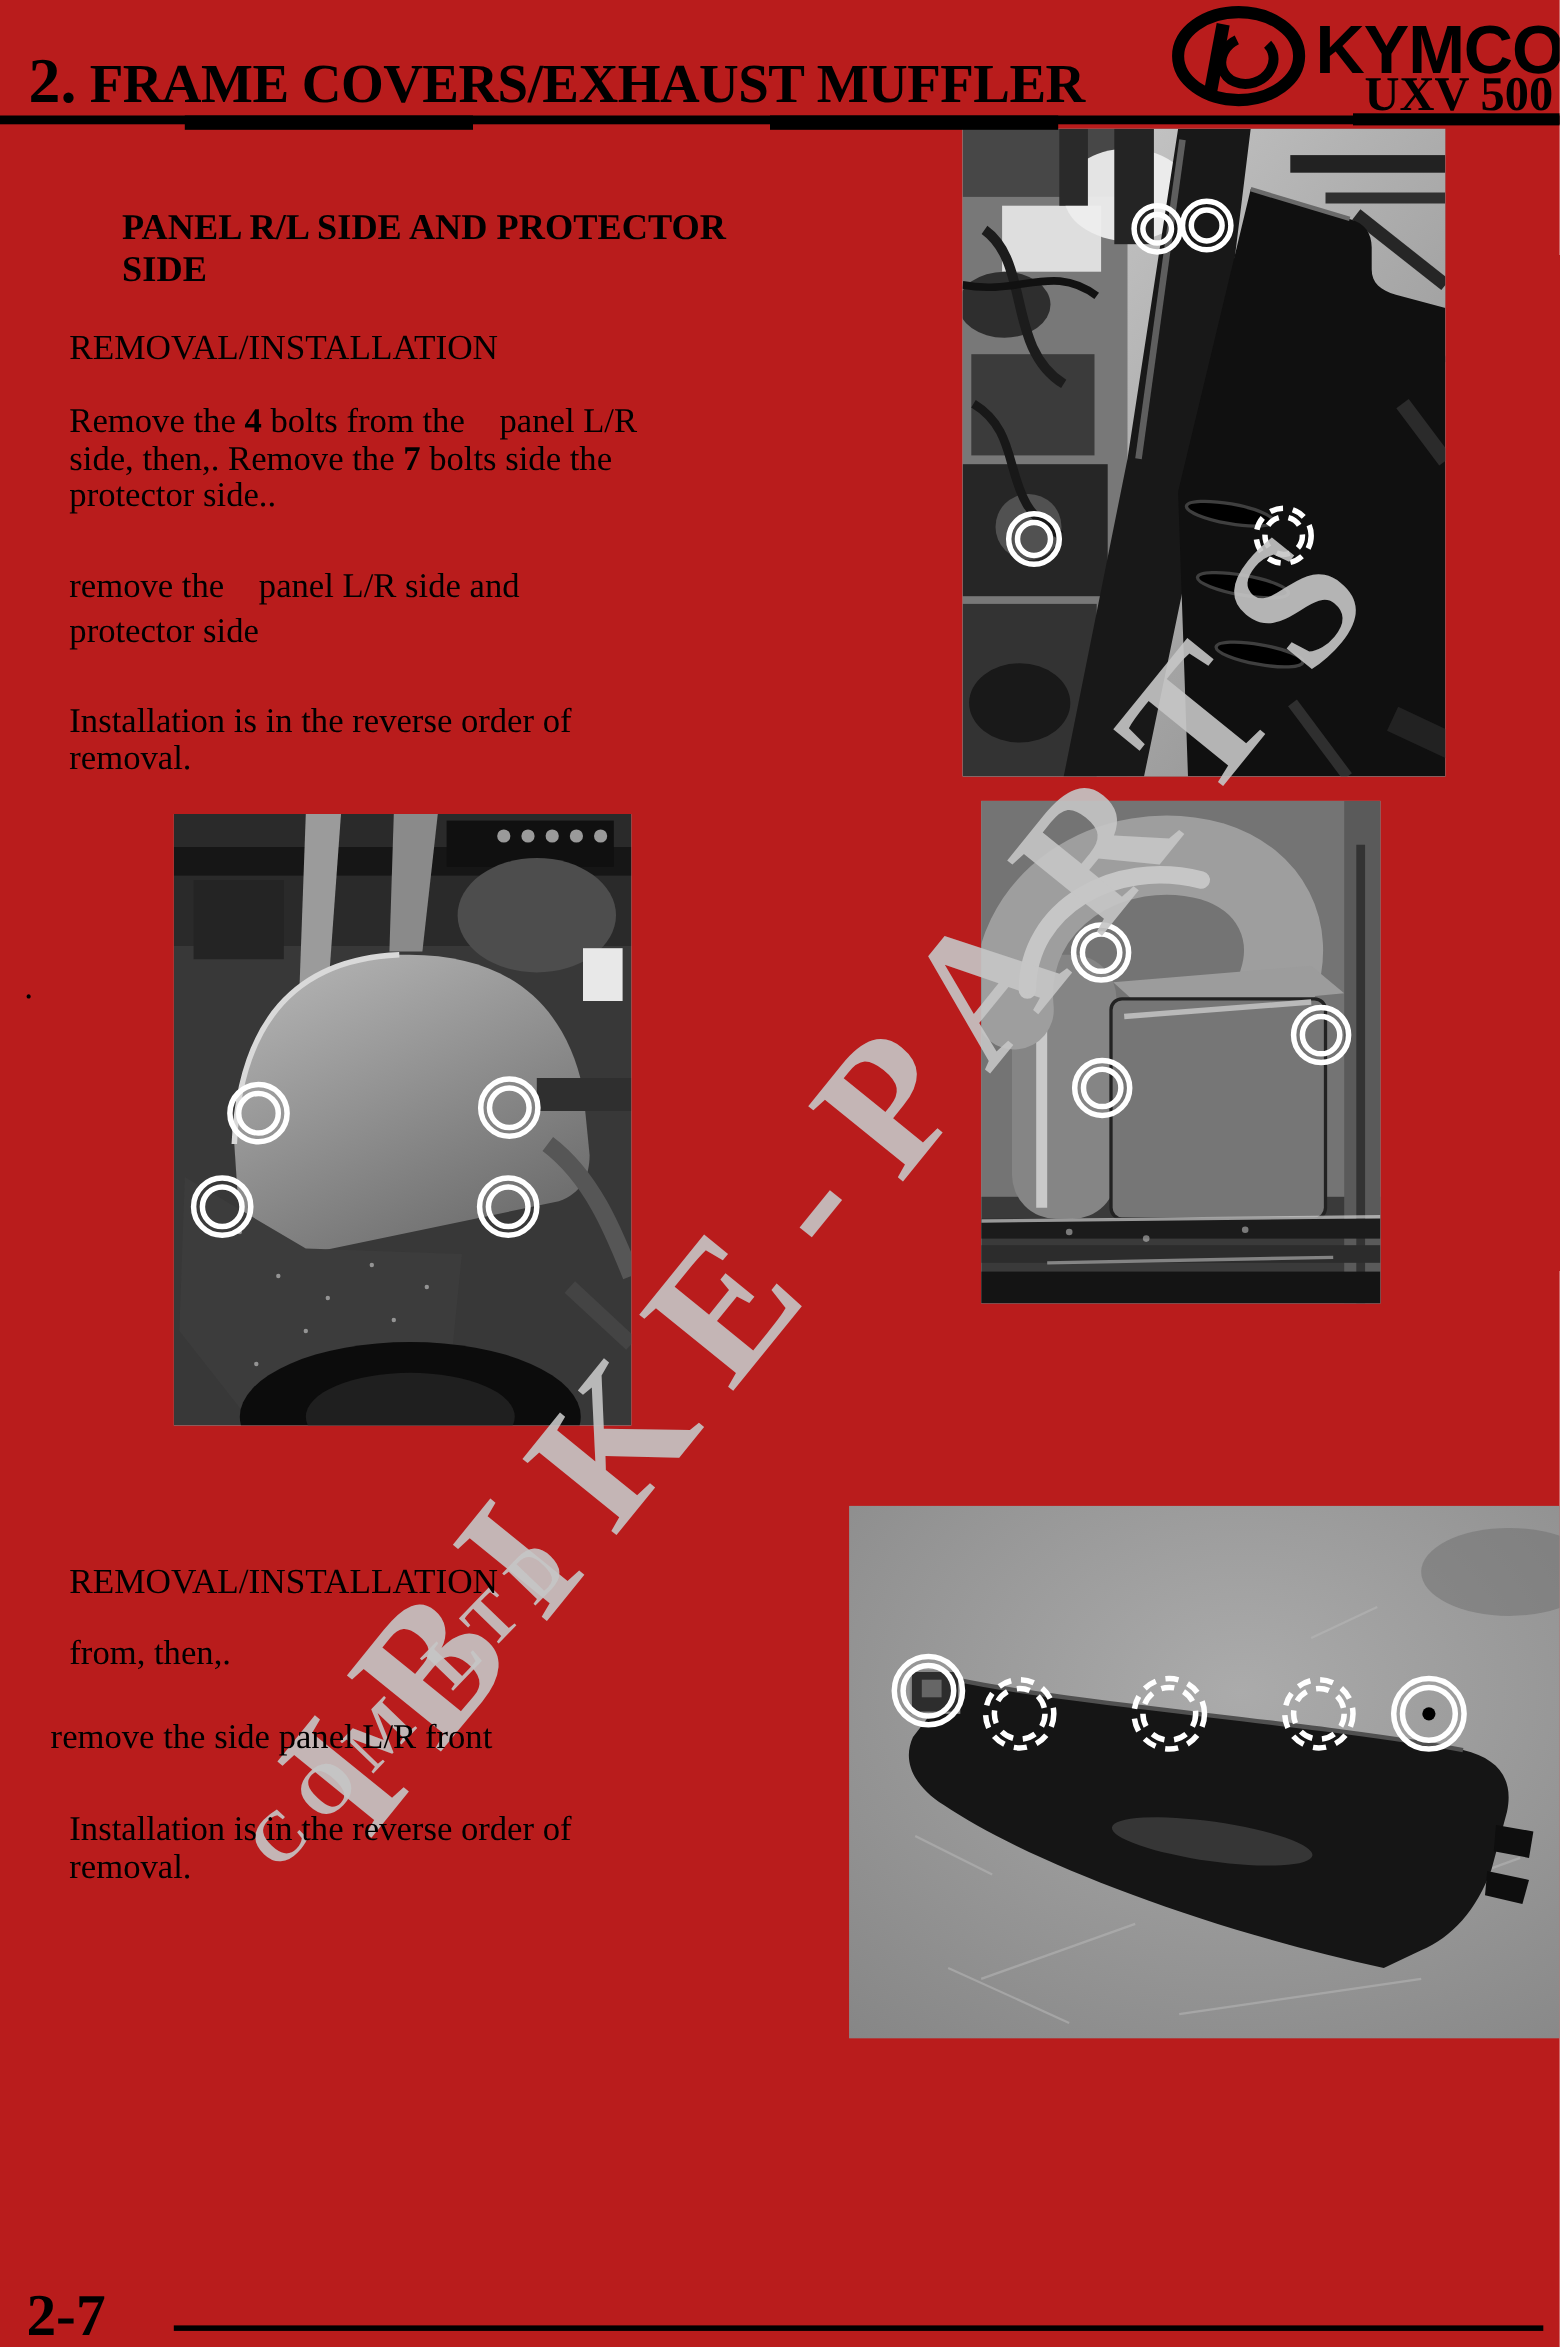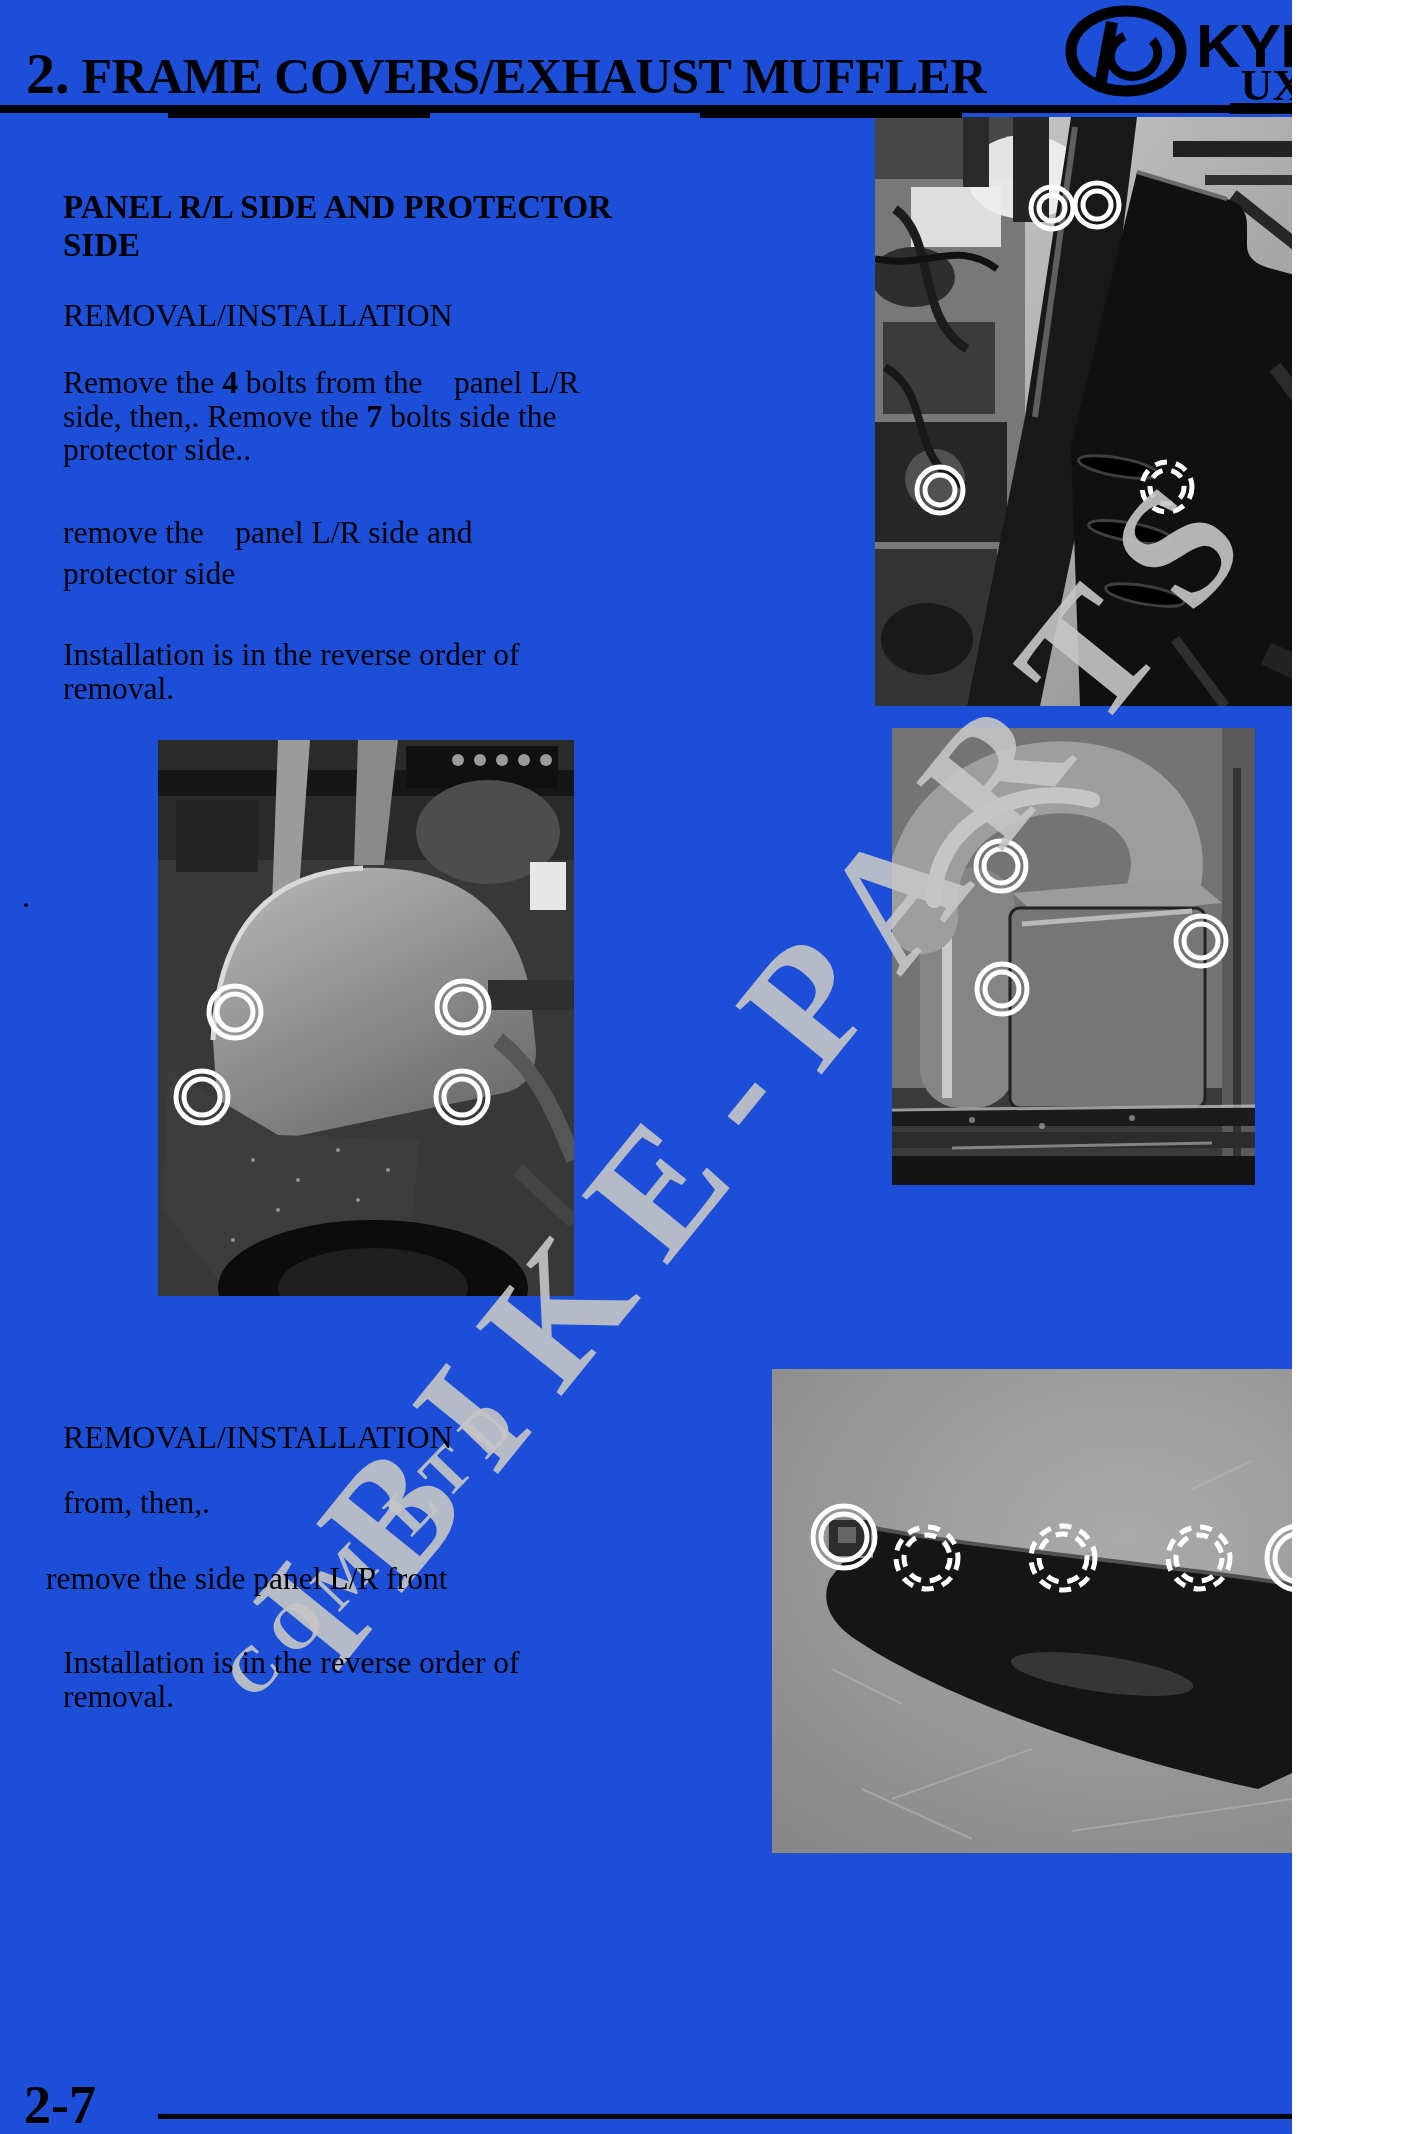--- a/index.html
+++ b/index.html
@@ -1,32 +1,32 @@
 <!DOCTYPE html>
 <html><head>
 <meta charset="utf-8">
 <style>
   html,body{margin:0;padding:0;background:#fff;}
-  .page{position:relative;width:1292px;height:2134px;background:#1d4ed8;
+  .page{position:relative;width:1418px;height:2134px;background:#b91c1c;
         font-family:"Liberation Serif",serif;color:#000;overflow:hidden;}
   .abs{position:absolute;}
 
   
   .h-title{left:26px;top:44px;font-weight:bold;white-space:nowrap;line-height:60px;z-index:3;}
   .h-chapter{font-size:58px;}
   .h-main{font-size:50px;letter-spacing:-0.5px;}
   .brand-word{left:1196px;top:10px;font-family:"Liberation Sans",sans-serif;
               font-weight:bold;font-size:62px;letter-spacing:-1px;z-index:3;}
   .model{left:1140px;top:60px;width:272px;text-align:right;font-weight:bold;font-size:44px;z-index:3;}
   .logo{left:1062px;top:4px;z-index:3;}
   .rule{background:#000;z-index:3;}
 
   
   .sec-h{font-weight:bold;font-size:33px;line-height:38px;z-index:4;}
-  .sec-h div{white-space:pre;}
+  .sec-h div{white-space:pre;margin-left:48px;}
   .sub{font-size:32px;line-height:34px;z-index:4;white-space:pre;}
   .para{font-size:31.5px;line-height:33.5px;z-index:4;}
   .para div{white-space:pre;}
   .lh41 div{line-height:41px;}
   .stray-dot{left:22px;top:878px;font-size:32px;z-index:4;}
 
   
   .photo{position:absolute;overflow:hidden;background:#8f8f8f;z-index:1;}
   .photo svg{display:block;}
   #photo0{left:875px;top:117px;width:439px;height:589px;}

